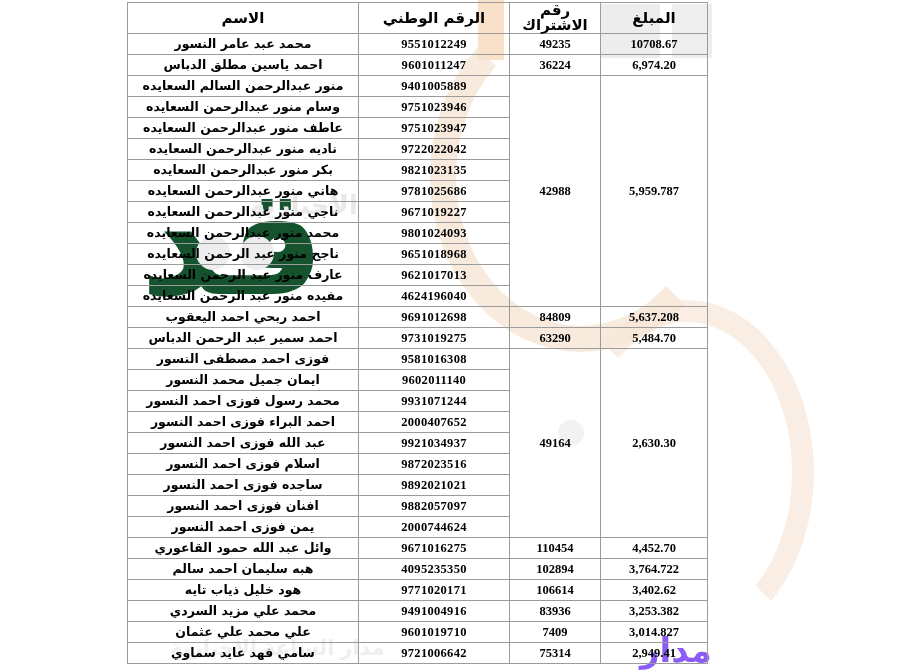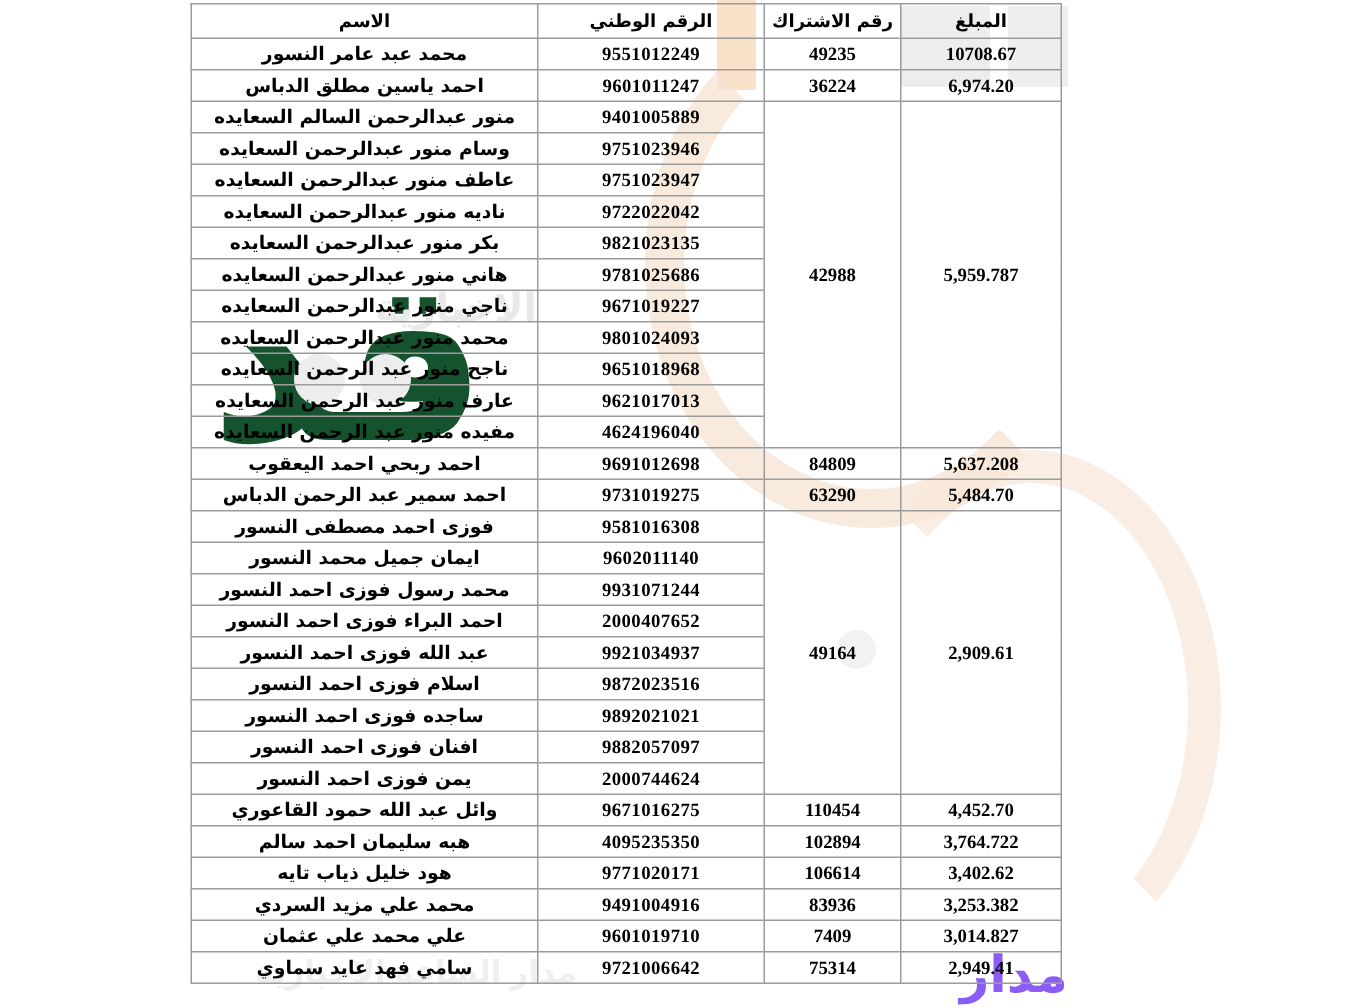--- a/index.html
+++ b/index.html
@@ -137,21 +137,21 @@
     padding: 0 4px;
     font-size: 12.5px;
     font-weight: bold;
     color: #000000;
     text-align: center;
     vertical-align: middle;
     line-height: 1;
     background-clip: padding-box;
   }
   table#payments-table th {
-    font-size: 12px;
+    font-size: 15px;
     height: 22px;
   }
   td.col-amount, th.col-amount   { width: 98px; margin-left: 24px; }
   td.col-subno,  th.col-subno    { width: 82px; }
   td.col-natid,  th.col-natid    { width: 142px; margin-left: 33px; }
   td.col-name,   th.col-name     { width: 222px; }
 
   td.col-natid, th.col-natid {
     font-family: "Liberation Serif", serif;
     font-size: 13.5px;
@@ -267,21 +267,21 @@
           <td class="col-natid">9691012698</td>
           <td class="col-name">احمد ربحي احمد اليعقوب</td>
         </tr>
         <tr>
           <td class="col-amount spanned" rowspan="1">5,484.70</td>
           <td class="col-subno spanned" rowspan="1">63290</td>
           <td class="col-natid">9731019275</td>
           <td class="col-name">احمد سمير عبد الرحمن الدباس</td>
         </tr>
         <tr>
-          <td class="col-amount spanned" rowspan="9">2,909.61</td>
+          <td class="col-amount spanned" rowspan="9">2,630.30</td>
           <td class="col-subno spanned" rowspan="9">49164</td>
           <td class="col-natid">9581016308</td>
           <td class="col-name">فوزى احمد مصطفى النسور</td>
         </tr>
         <tr>
           <td class="col-natid">9602011140</td>
           <td class="col-name">ايمان جميل محمد النسور</td>
         </tr>
         <tr>
           <td class="col-natid">9931071244</td>

